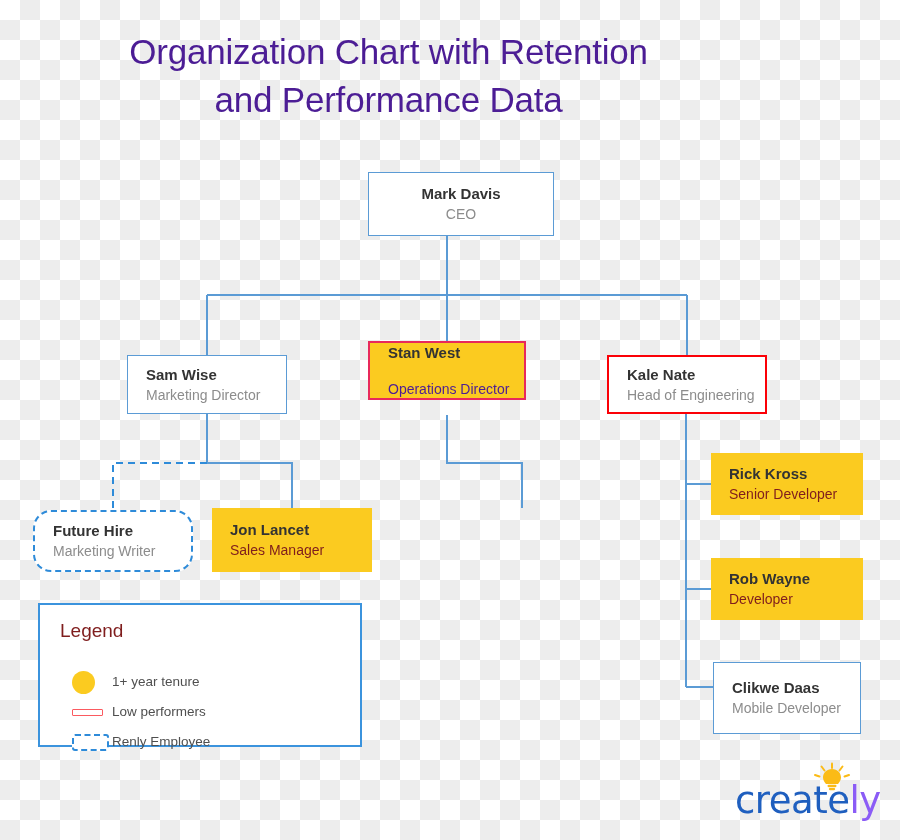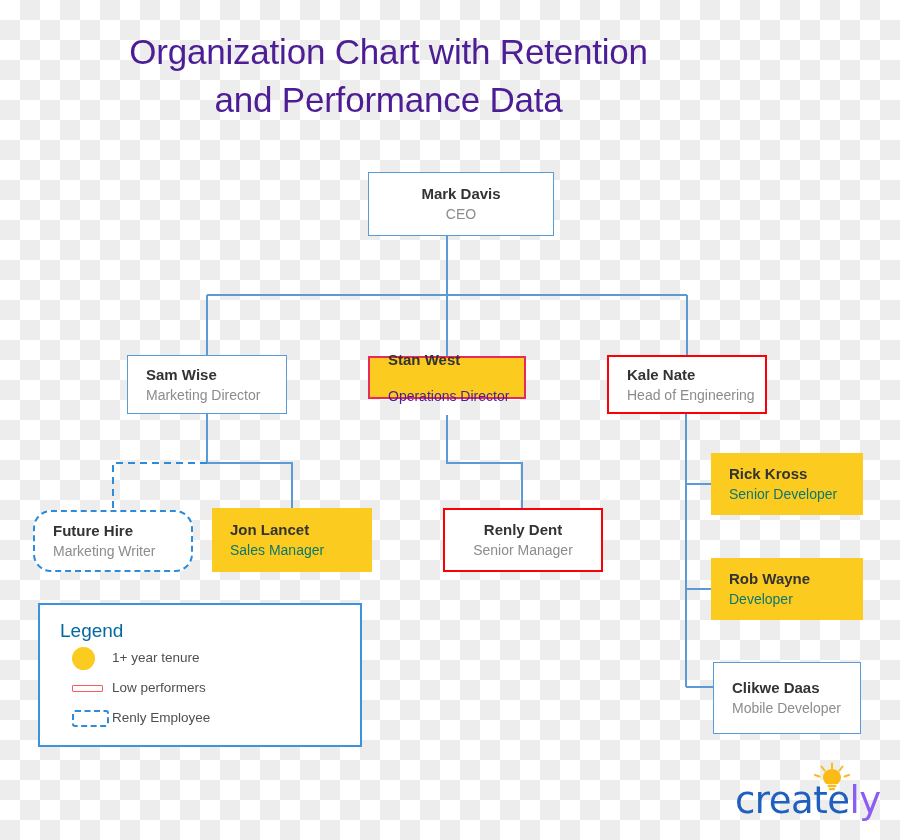--- a/index.html
+++ b/index.html
@@ -75,40 +75,40 @@
     white-space: nowrap;
   }
 
   .node.center { align-items: center; padding: 0 8px; }
 
   .node.b-blue   { border: 1.6px solid #5b9bd5; }
   .node.b-red    { border: 2px solid #fb0007; }
   .node.b-crimson{ border: 2.4px solid #e8295b; }
   .node.b-dash   { border: 2px dashed #2e8bd9; }
   .node.f-yellow { background: #fbcb20; }
-  .node.f-yellow .rl { color: #0f766e; }
+  .node.f-yellow .rl { color: #7f1d1d; }
   .node.b-crimson .rl { color: #4c1d95; }
 
   
   #legend {
     position: absolute;
     left: 38px;
     top: 603px;
     width: 324px;
     height: 144px;
     box-sizing: border-box;
     border: 2.4px solid #3b93dd;
     background: #ffffff;
     padding: 14px 0 0 20px;
   }
   #legend .lg-title {
     font-size: 19px;
-    color: #0369a1;
+    color: #7f1d1d;
     font-weight: 400;
-    margin-bottom: 0;
+    margin-bottom: 24px;
     line-height: 24px;
   }
   .lg-row {
     display: flex;
     align-items: center;
     height: 30px;
   }
   .lg-sw {
     width: 52px;
     display: flex;
@@ -207,44 +207,40 @@
   <div class="node center b-blue" style="left:368px; top:172px; width:186px; height:64px;">
     <div class="nm">Mark Davis</div>
     <div class="rl">CEO</div>
   </div>
 
   <div class="node b-blue" style="left:127px; top:355px; width:160px; height:59px;">
     <div class="nm">Sam Wise</div>
     <div class="rl">Marketing Director</div>
   </div>
 
-  <div class="node b-crimson f-yellow" style="left:368px; top:356px; width:158px; height:43px;gap:16px;">
+  <div class="node b-crimson f-yellow" style="left:368px; top:341px; width:158px; height:59px;gap:16px;">
     <div class="nm">Stan West</div>
     <div class="rl">Operations Director</div>
   </div>
 
   <div class="node b-red" style="left:607px; top:355px; width:160px; height:59px;">
     <div class="nm">Kale Nate</div>
     <div class="rl">Head of Engineering</div>
   </div>
 
   <div class="node b-dash" style="left:33px; top:510px; width:160px; height:62px;border-radius:18px;">
     <div class="nm">Future Hire</div>
     <div class="rl">Marketing Writer</div>
   </div>
 
   <div class="node f-yellow" style="left:212px; top:508px; width:160px; height:64px;">
     <div class="nm">Jon Lancet</div>
     <div class="rl">Sales Manager</div>
   </div>
 
-  <div class="node center b-red" style="left:443px; top:508px; width:160px; height:64px;">
-    <div class="nm">Renly Dent</div>
-    <div class="rl">Senior Manager</div>
-  </div>
 
   <div class="node f-yellow" style="left:711px; top:453px; width:152px; height:62px;">
     <div class="nm">Rick Kross</div>
     <div class="rl">Senior Developer</div>
   </div>
 
   <div class="node f-yellow" style="left:711px; top:558px; width:152px; height:62px;">
     <div class="nm">Rob Wayne</div>
     <div class="rl">Developer</div>
   </div>

